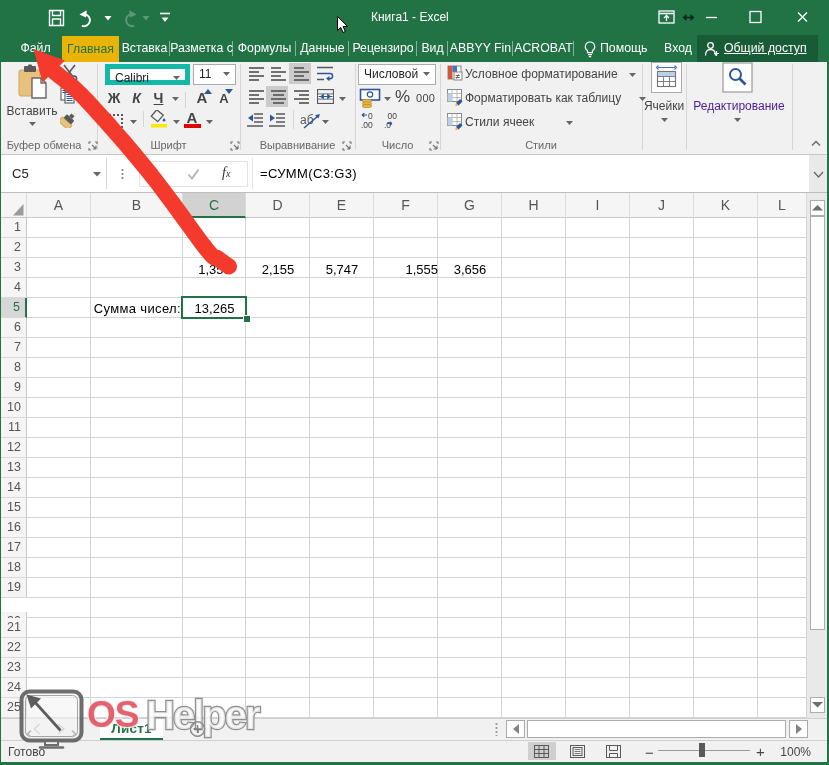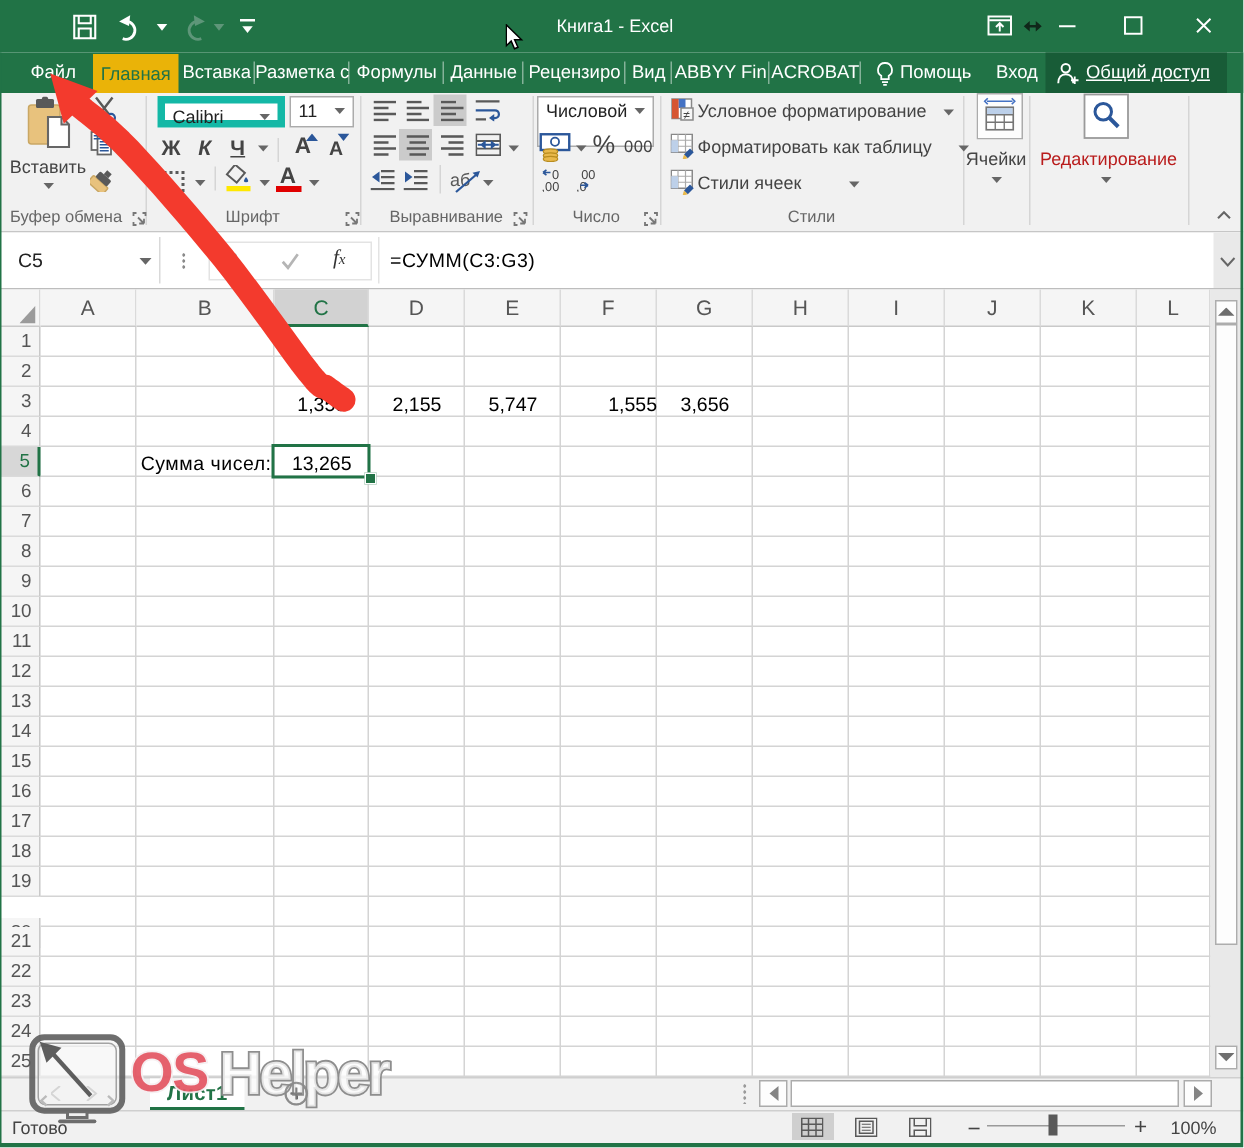--- a/index.html
+++ b/index.html
@@ -259,21 +259,21 @@
 <path d="M20 4 l-5 1.2 3.4 3.2 z" fill="#2b579a"></path>
 </svg>
 <svg class="abs" style="left:321px;top:119px;" width="9" height="6">
     <path d="M1 1 l3.5 4 3.5 -4 z" fill="#666"></path>
   </svg>
 <div class="glab" style="left:240px;width:115px;">Выравнивание</div>
 <svg class="abs" style="left:342px;top:141px;" width="10" height="10" viewBox="0 0 10 10">
 <path d="M1 3 V1 h2 M7 1 h2 v2 M1 7 v2 h2" stroke="#777" stroke-width="1.2" fill="none"></path>
 <path d="M4 4 L8 8 M8 8 v-3.2 M8 8 h-3.2" stroke="#777" stroke-width="1.2" fill="none"></path>
 </svg>
-<div class="abs" style="left:358px;top:64px;width:78px;height:34px;background:#fff;border:1px solid #ababab;box-sizing:border-box;font-size:12px;color:#222;line-height:19px;padding-left:5px;">Числовой<svg class="abs" style="right:4px;top:6px;" width="9" height="6">
+<div class="abs" style="left:358px;top:64px;width:78px;height:21px;background:#fff;border:1px solid #ababab;box-sizing:border-box;font-size:12px;color:#222;line-height:19px;padding-left:5px;">Числовой<svg class="abs" style="right:4px;top:6px;" width="9" height="6">
       <path d="M1 1 l3.5 4 3.5 -4 z" fill="#666"></path>
     </svg></div>
 <svg class="abs" style="left:359px;top:88px;" width="22" height="20" viewBox="0 0 22 20">
 <rect x="1.5" y="1.5" width="19" height="10.5" fill="#fff" stroke="#2b579a" stroke-width="1.6"></rect>
 <circle cx="11" cy="6.5" r="2.7" fill="none" stroke="#2b579a" stroke-width="1.2"></circle>
 <g fill="#e8b84b" stroke="#b98d1f" stroke-width="0.8">
 <ellipse cx="8" cy="13" rx="4.8" ry="1.7"></ellipse>
       <ellipse cx="8" cy="15.6" rx="4.8" ry="1.7"></ellipse>
       <ellipse cx="8" cy="18" rx="4.8" ry="1.7"></ellipse>
 </g>
@@ -347,21 +347,21 @@
 </svg>
 <div class="abs" style="left:642px;top:99px;width:44px;text-align:center;font-size:12px;color:#444;">Ячейки</div>
 <svg class="abs" style="left:660px;top:117px;" width="9" height="6">
     <path d="M1 1 l3.5 4 3.5 -4 z" fill="#666"></path>
   </svg>
 <svg class="abs" style="left:722px;top:62px;" width="31" height="31" viewBox="0 0 31 31">
 <rect x="1" y="1" width="29" height="29" fill="#fff" stroke="#9a9a9a" stroke-width="1.2"></rect>
 <circle cx="13.5" cy="12.5" r="5.5" fill="none" stroke="#2b579a" stroke-width="2"></circle>
 <path d="M17.5 16.5 l6 6" stroke="#2b579a" stroke-width="2.6"></path>
 </svg>
-<div class="abs" style="left:686px;top:99px;width:106px;text-align:center;font-size:12px;color:#b91c1c;">Редактирование</div>
+<div class="abs" style="left:686px;top:99px;width:106px;text-align:center;font-size:12px;color:#4c1d95;">Редактирование</div>
 <svg class="abs" style="left:733px;top:117px;" width="9" height="6">
     <path d="M1 1 l3.5 4 3.5 -4 z" fill="#666"></path>
   </svg>
 <svg class="abs" style="left:810px;top:139px;" width="12" height="9" viewBox="0 0 12 9">
     <path d="M2 6.5 L6 2.5 L10 6.5" stroke="#666" stroke-width="1.4" fill="none"></path>
   </svg>
 <div class="abs" style="left:0;top:155px;width:829px;height:38px;background:#fff;border-bottom:1px solid #bdbdbd;box-sizing:border-box;"></div>
 <div class="abs" style="left:0;top:155px;width:106px;height:37px;"></div>
 <div class="abs" style="left:12px;top:166px;font-size:13px;color:#222;">C5</div>
 <svg class="abs" style="left:92px;top:171px;" width="10" height="7">

